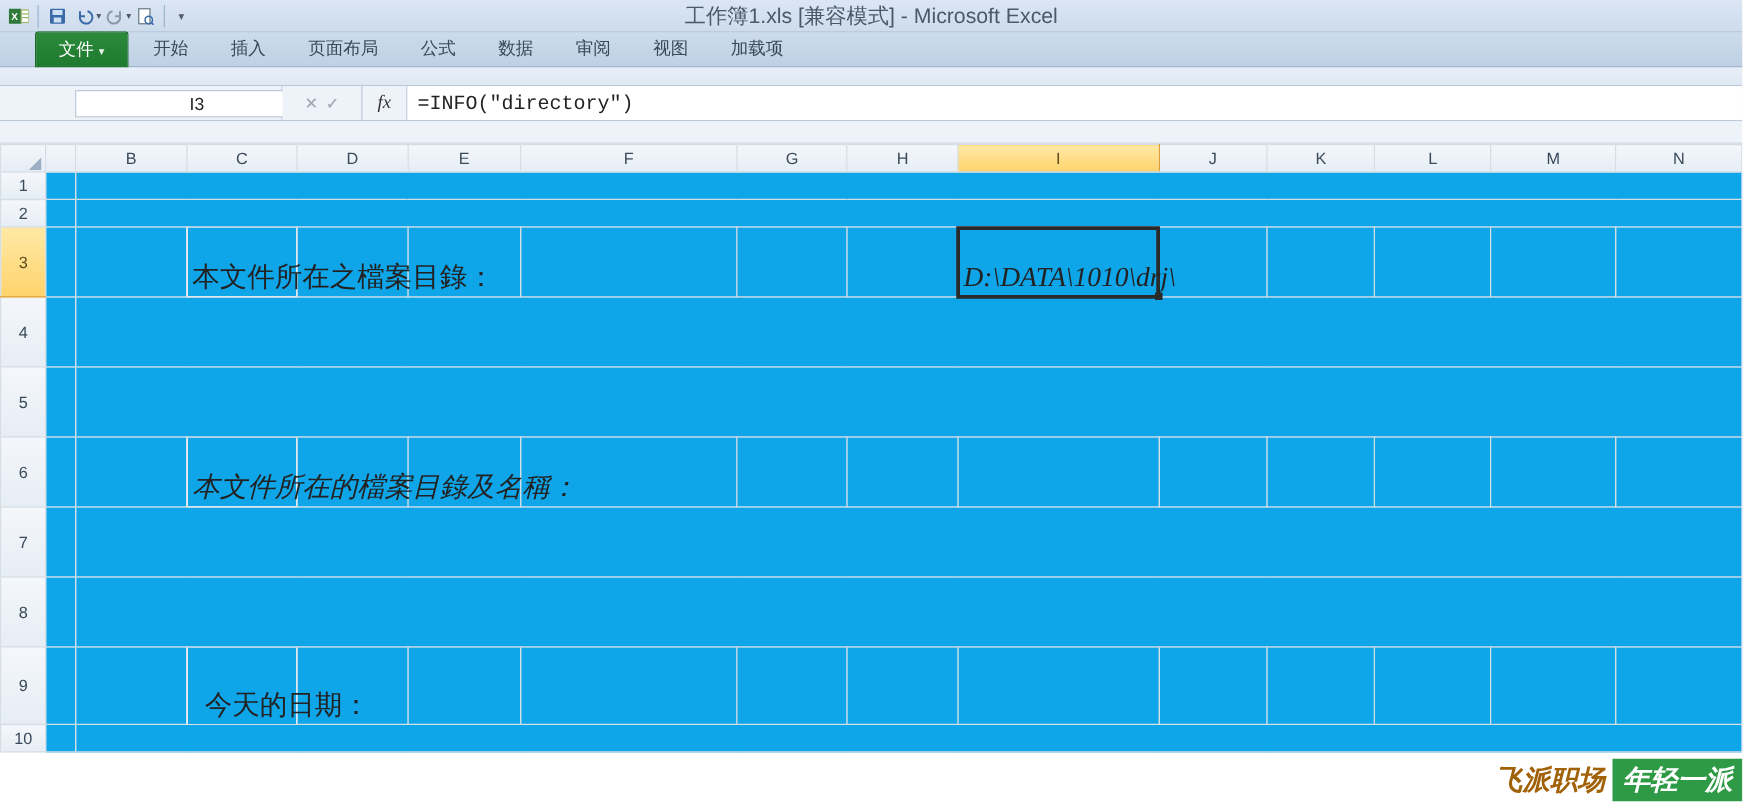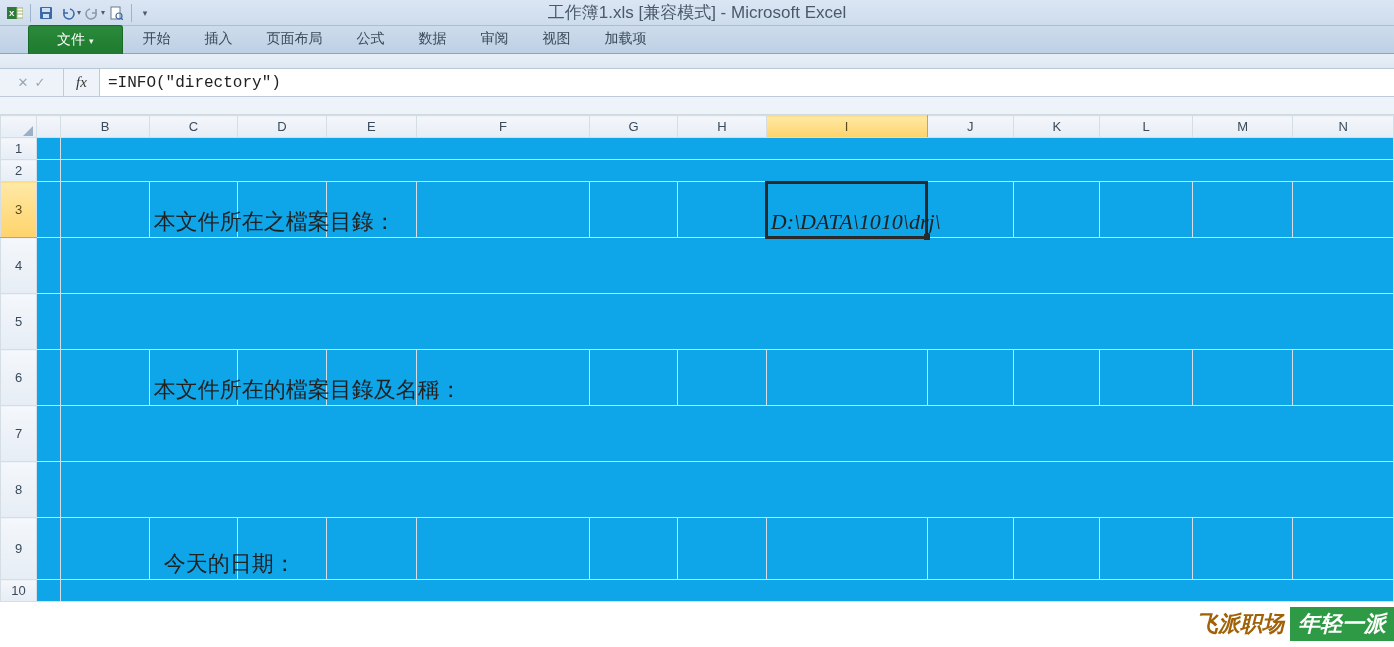--- a/index.html
+++ b/index.html
@@ -74,21 +74,21 @@
   color: #3a4a5a;
   font-size: 14px;
   cursor: pointer;
   position: relative;
   border-top-left-radius: 3px;
   border-top-right-radius: 3px;
 }
 .tab.file {
   background: linear-gradient(to bottom, #2a8a3a 0%, #1f7a2f 100%);
   color: #fff;
-  padding: 5px 28px;
+  padding: 5px 18px;
   margin-bottom: -1px;
   border: 1px solid #186a26;
   border-bottom: none;
   text-align: center;
 }
 .tab.file::after {
   content: "▾";
   font-size: 9px;
   margin-left: 4px;
   opacity: 0.9;
@@ -364,20 +364,24 @@
   <div class="tab">页面布局</div>
   <div class="tab">公式</div>
   <div class="tab">数据</div>
   <div class="tab">审阅</div>
   <div class="tab">视图</div>
   <div class="tab">加载项</div>
 </div>
 <div class="ribbon-body"></div>
 
 <div class="formula-row">
+  <div class="namebox-wrap">
+    <input class="namebox" value="I3" style="">
+    <div class="namebox-drop">▾</div>
+  </div>
   <div class="fx-btns">
     <span class="small">✕</span>
     <span class="small">✓</span>
   </div>
   <div class="fx-label">fx</div>
   <input class="formula-input" value="=INFO(&quot;directory&quot;)" style="">
 </div>
 
 <div class="sheet-wrap">
   <div class="grid-spacer"></div>
@@ -459,21 +463,21 @@
     <tr class="r-tall">
       <td class="rowhead">5</td>
       <td class="cell"></td>
       <td class="cell" colspan="13"></td>
     </tr>
     <tr class="r-tall">
       <td class="rowhead">6</td>
       <td class="cell"></td>
       <td class="cell"></td>
       <td class="cell" style="position:relative;">
-        <span class="overflow-text" style="left:4px; bottom:2px;">本文件所在的檔案目錄及名稱：</span>
+        <span class="overflow-text" style="left:4px; bottom:2px;font-style:italic;">本文件所在的檔案目錄及名稱：</span>
       </td>
       <td class="cell"></td>
       <td class="cell"></td>
       <td class="cell"></td>
       <td class="cell"></td>
       <td class="cell"></td>
       <td class="cell"></td>
       <td class="cell"></td>
       <td class="cell"></td>
       <td class="cell"></td>

